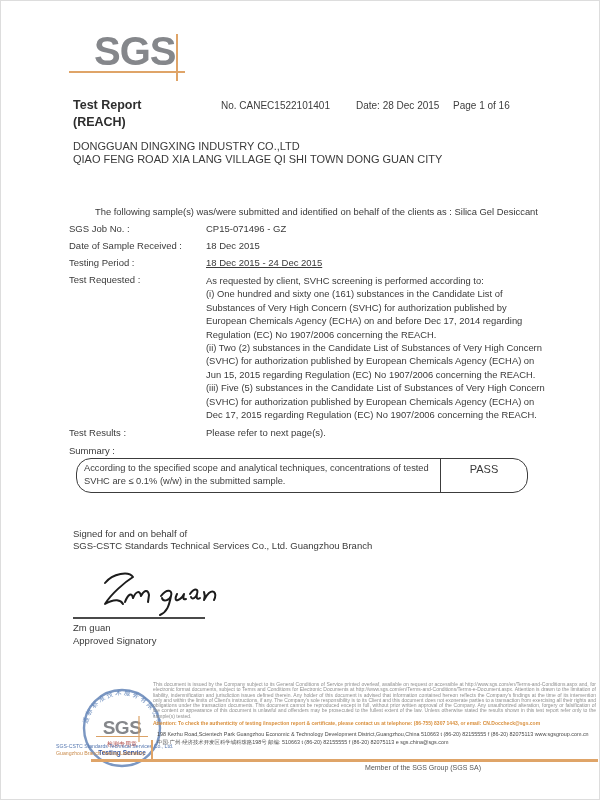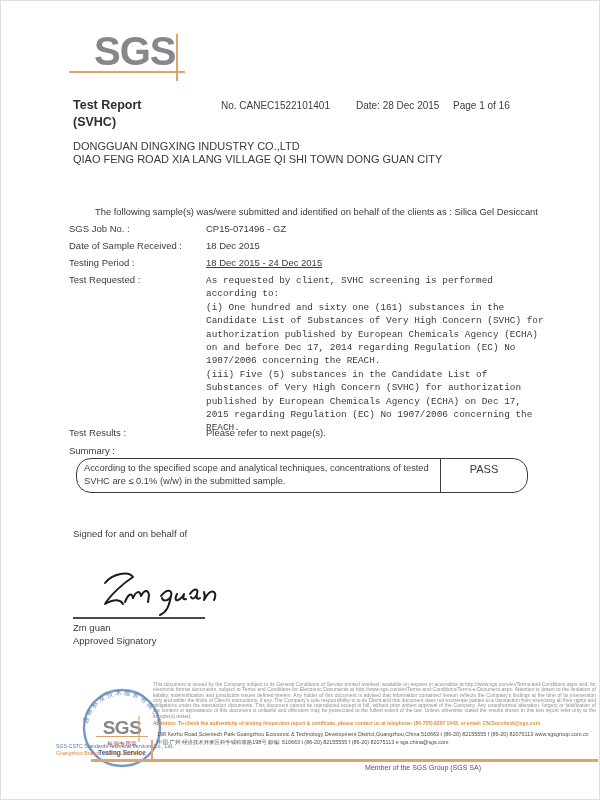--- a/index.html
+++ b/index.html
@@ -10,21 +10,21 @@
   }
   .abs{position:absolute;}
   .logo-sgs{font-weight:bold;font-size:40px;line-height:40px;color:#85878b;letter-spacing:-1px;}
   .orange-h{background:#dfa468;height:2px;}
   .orange-v{background:#dfa468;width:2px;}
   .title{font-weight:bold;font-size:12.5px;color:#2e2e2e;line-height:17px;}
   .hmeta{font-size:10px;color:#3d3d3d;text-align:center;}
   .client{font-size:11px;line-height:13px;color:#3a3a3a;}
   .body-sm{font-size:9.4px;color:#3a3a3a;margin-left:26px;}
   .label{font-size:9.5px;color:#3a3a3a;}
-  .para{font-size:9.4px;line-height:13.4px;width:340px;color:#3a3a3a;font-family:Liberation Mono, monospace;}
+  .para{font-size:9.4px;line-height:13.4px;width:340px;color:#3a3a3a;}
   .sum-table{display:flex;width:452px;border:1.5px solid #3c3c3c;box-sizing:border-box;background:#fff;}
   .sum-left{flex:1;border-right:1.5px solid #3c3c3c;padding:3px 7px 4px 7px;font-size:9.3px;line-height:13px;}
   .sum-right{width:86px;display:flex;align-items:flex-start;justify-content:center;padding-top:4px;font-size:11px;color:#3a3a3a;}
   .sig-line{background:#4a4a4a;height:2px;}
   .legal{font-size:5px;line-height:5.3px;color:#8f8f8f;text-align:justify;}
   .attention{font-size:5px;line-height:5.5px;color:#d98f3c;font-weight:bold;margin-top:1.5px;}
   .addr{font-size:5.4px;line-height:8px;color:#4a4a4a;white-space:nowrap;overflow:hidden;}
   .member{font-size:7px;color:#555;}
   .stamp-sub{font-size:5.2px;line-height:6.5px;white-space:nowrap;}
   .stamp-sub .l1{color:#5577b0;}
@@ -34,21 +34,21 @@
 <body>
 
 <div class="page">
 
   <div class="abs logo-sgs" style="left:93px;top:30px;">SGS</div>
   <div class="abs orange-h" style="left:68px;top:70px;width:116px;"></div>
   <div class="abs orange-v" style="left:175px;top:33px;height:47px;"></div>
 
   <div class="abs title" style="left:72px;top:96px;">
     <div>Test Report</div>
-    <div>(SVHC)</div>
+    <div>(REACH)</div>
   </div>
   <div class="abs hmeta" style="left:220px;top:99px;">No. CANEC1522101401</div>
   <div class="abs hmeta" style="left:355px;top:99px;">Date: 28 Dec 2015</div>
   <div class="abs hmeta" style="left:452px;top:99px;">Page 1 of 16</div>
 
   <div class="abs client" style="left:72px;top:139px;">
     <div>DONGGUAN DINGXING INDUSTRY CO.,LTD</div>
     <div>QIAO FENG ROAD XIA LANG VILLAGE QI SHI TOWN DONG GUAN CITY</div>
   </div>
 
@@ -60,33 +60,35 @@
   <div class="abs label" style="left:68px;top:239px;">Date of Sample Received :</div>
   <div class="abs label" style="left:205px;top:239px;">18 Dec 2015</div>
 
   <div class="abs label" style="left:68px;top:256px;">Testing Period :</div>
   <div class="abs label" style="left:205px;top:256px;text-decoration:underline;">18 Dec 2015 - 24 Dec 2015</div>
 
   <div class="abs label" style="left:68px;top:273px;">Test Requested :</div>
   <div class="abs para" style="left:205px;top:273px;">
     <div>As requested by client, SVHC screening is performed according to:</div>
     <div>(i) One hundred and sixty one (161) substances in the Candidate List of Substances of Very High Concern (SVHC) for authorization published by European Chemicals Agency (ECHA) on and before Dec 17, 2014 regarding Regulation (EC) No 1907/2006 concerning the REACH.</div>
+    <div>(ii) Two (2) substances in the Candidate List of Substances of Very High Concern (SVHC) for authorization published by European Chemicals Agency (ECHA) on Jun 15, 2015 regarding Regulation (EC) No 1907/2006 concerning the REACH.</div>
     <div>(iii) Five (5) substances in the Candidate List of Substances of Very High Concern (SVHC) for authorization published by European Chemicals Agency (ECHA) on Dec 17, 2015 regarding Regulation (EC) No 1907/2006 concerning the REACH.</div>
   </div>
 
   <div class="abs label" style="left:68px;top:426px;text-align:right;">Test Results :</div>
   <div class="abs label" style="left:205px;top:426px;">Please refer to next page(s).</div>
 
   <div class="abs label" style="left:68px;top:444px;">Summary :</div>
   <div class="abs sum-table" style="left:75px;top:457px;border-radius:15px;">
     <div class="sum-left">According to the specified scope and analytical techniques, concentrations of tested SVHC are ≤ 0.1% (w/w) in the submitted sample.</div>
     <div class="sum-right">PASS</div>
   </div>
 
   <div class="abs label" style="left:72px;top:527px;">Signed for and on behalf of</div>
+  <div class="abs label" style="left:72px;top:539px;">SGS-CSTC Standards Technical Services Co., Ltd. Guangzhou Branch</div>
 
   <svg class="abs" style="left:92px;top:568px;" width="130" height="50" viewBox="0 0 130 50">
     <path d="M12 14 C 20 4, 36 2, 40 8 C 32 13, 18 25, 12 35 C 22 29, 28 31, 30 35
              M32 33 C 35 25, 39 23, 40 29 C 43 22, 47 21, 48 27 C 51 21, 55 20, 56 26 L 55 33
              M68 27 C 74 19, 80 21, 78 27 C 76 32, 70 33, 69 29 M78 27 C 76 37, 74 43, 67 46
              M84 25 C 82 29, 82 32, 85 31 C 88 30, 90 27, 91 25 C 90 29, 90 31, 93 30
              M97 25 C 101 19, 106 19, 104 25 C 103 29, 99 31, 98 28 M104 25 C 103 29, 104 31, 107 29
              M111 23 C 112 26, 112 29, 111 31 C 114 25, 118 21, 121 23 C 123 25, 122 29, 121 31" fill="none" stroke="#1c1c1c" stroke-width="2" stroke-linecap="round" stroke-linejoin="round"></path>
   </svg>
   <div class="abs sig-line" style="left:72px;top:616px;width:132px;"></div>

